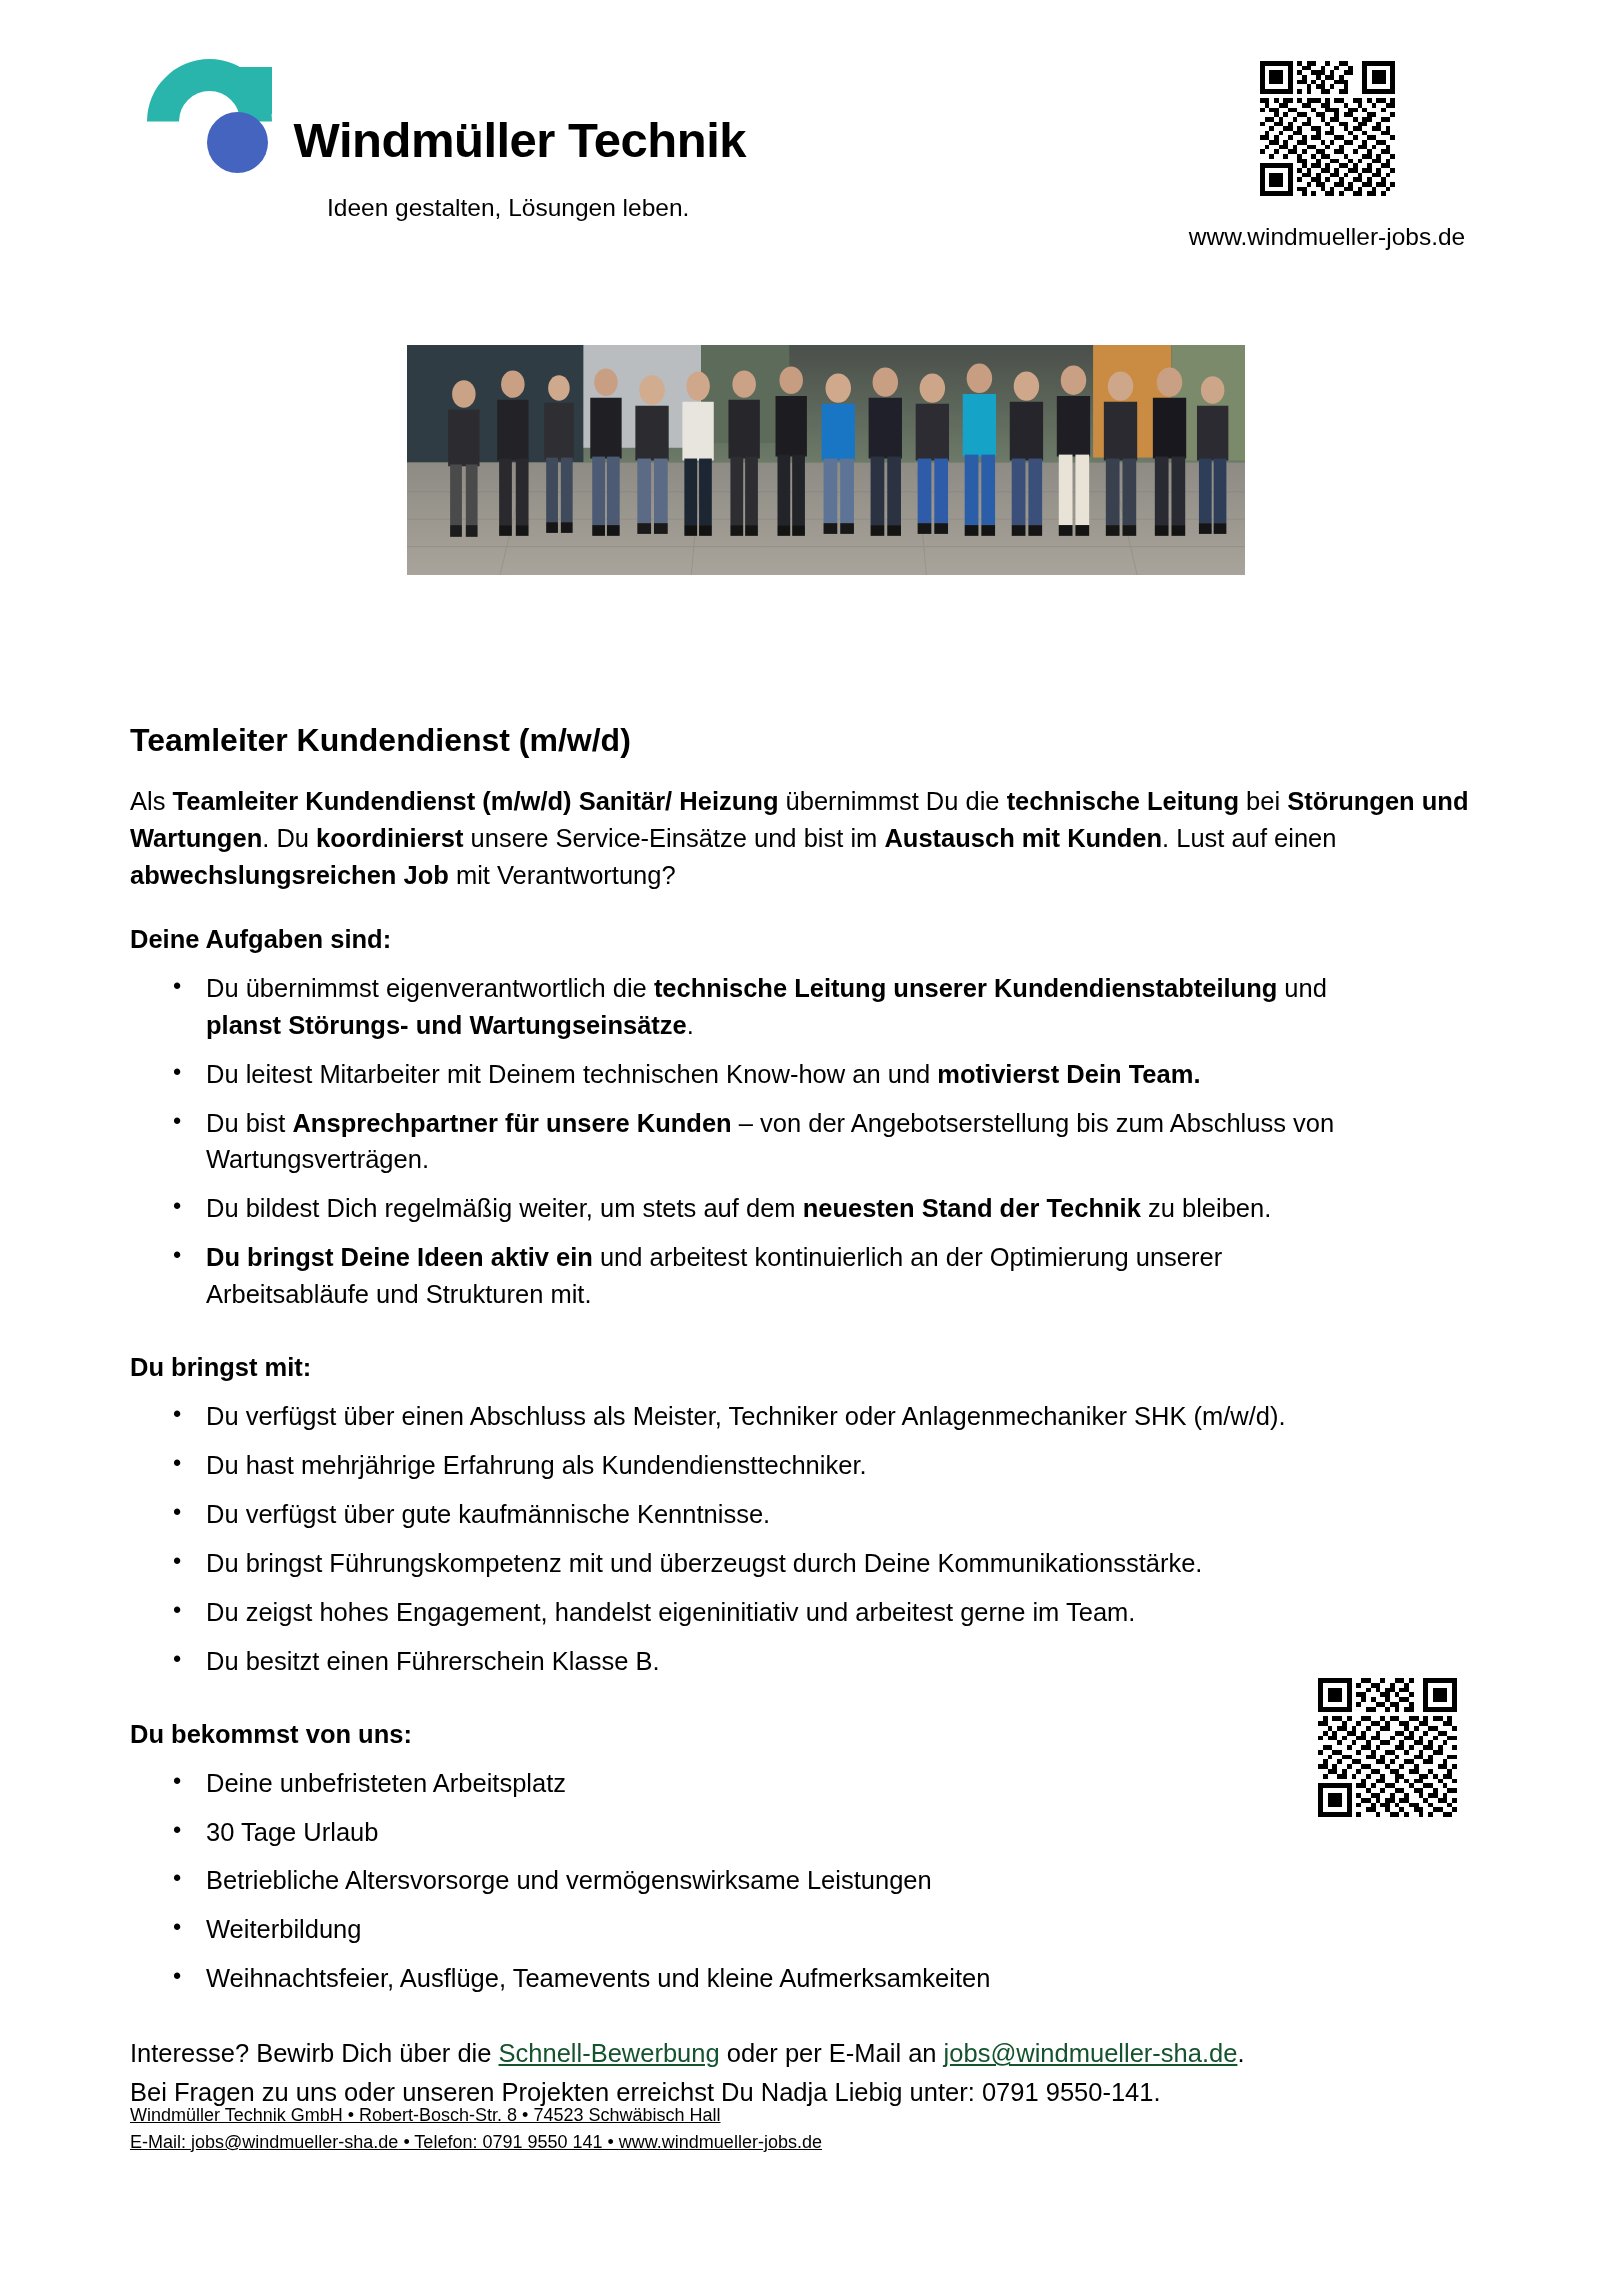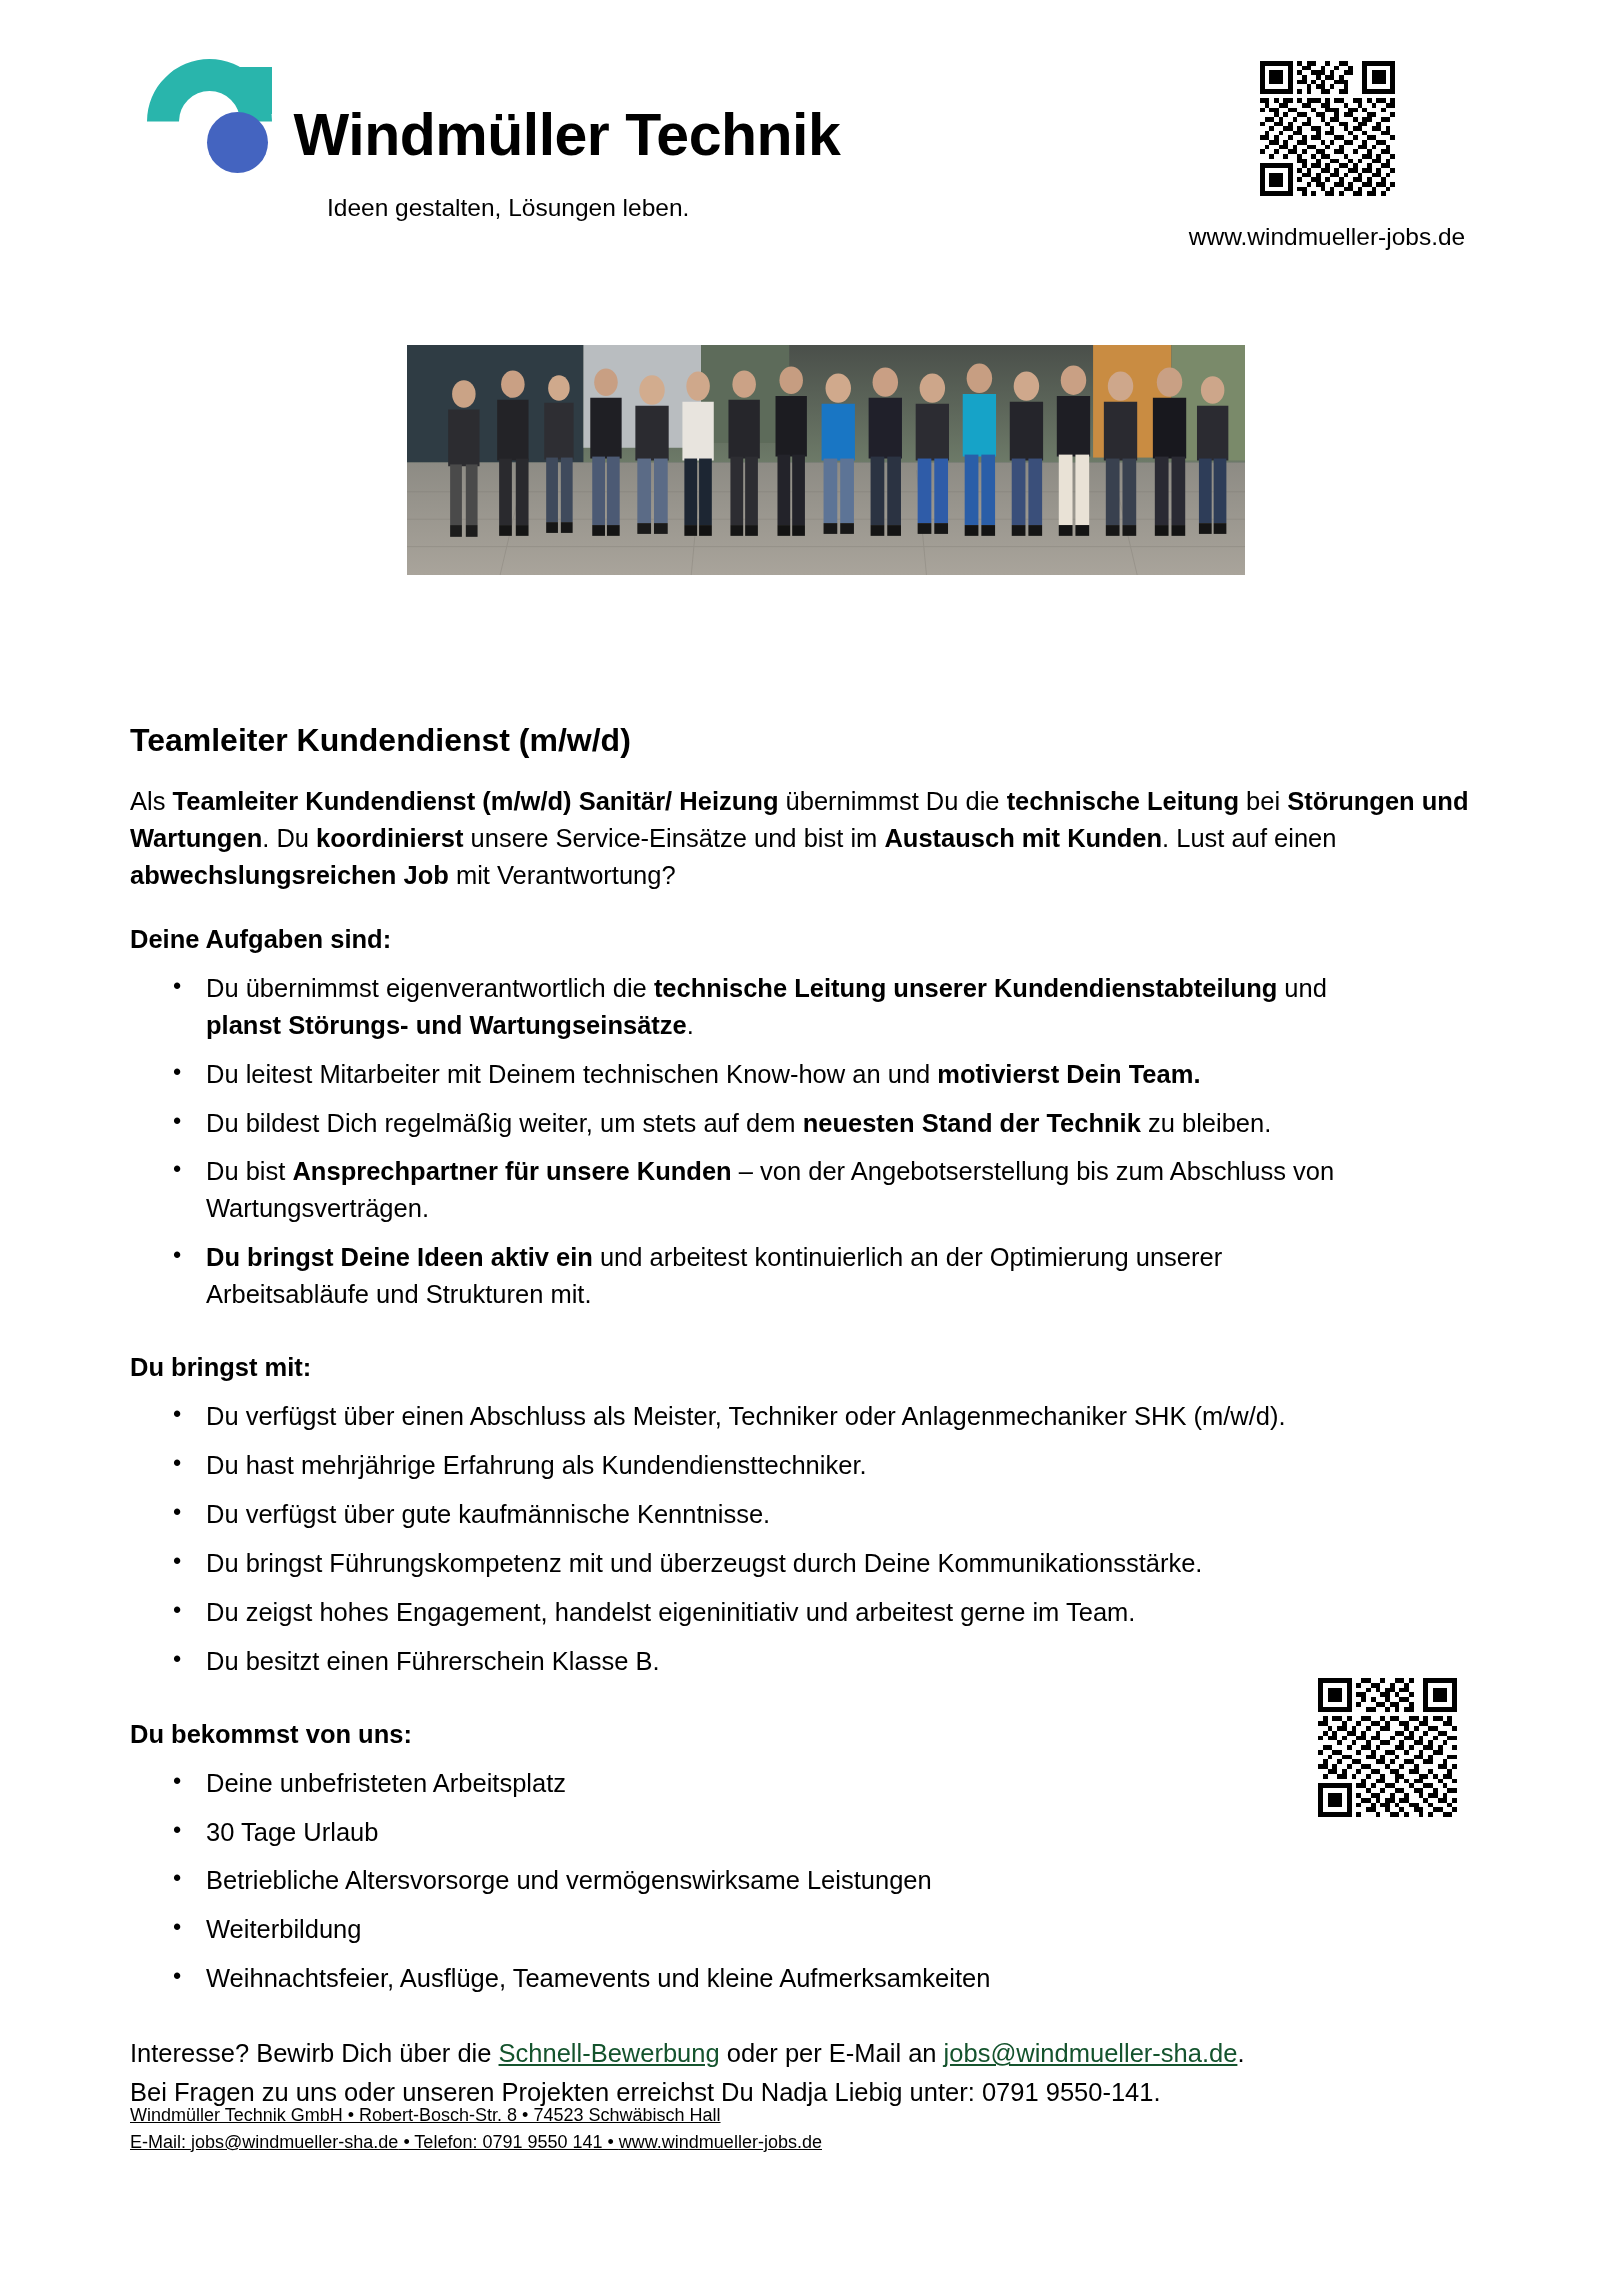--- a/index.html
+++ b/index.html
@@ -75,21 +75,21 @@
     position: absolute;
     right: 3.9px;
     bottom: -5.9px;
     width: 61px;
     height: 61px;
     border-radius: 50%;
     background: #4464c0;
   }
 
   .brand-name {
-    font-size: 59px;
+    font-size: 49px;
     font-weight: bold;
     letter-spacing: -0.5px;
     line-height: 1;
     padding-bottom: 2px;
     white-space: nowrap;
   }
 
   .brand-tagline {
     margin-top: 25.5px;
     margin-left: 180px;
@@ -636,22 +636,22 @@
     <h1 class="job-title">Teamleiter Kundendienst (m/w/d)</h1>
 
     <p class="intro"><span>Als </span><b>Teamleiter Kundendienst (m/w/d) Sanitär/ Heizung</b><span> übernimmst Du die </span><b>technische Leitung</b><span> bei </span><b>Störungen und Wartungen</b><span>. Du </span><b>koordinierst</b><span> unsere Service-Einsätze und bist im </span><b>Austausch mit Kunden</b><span>. Lust auf einen </span><b>abwechslungsreichen Job</b><span> mit Verantwortung?</span></p>
 
     <div>
         <div class="section">
           <div class="section-head">Deine Aufgaben sind:</div>
           <ul class="bullets narrow">
             <li><span>Du übernimmst eigenverantwortlich die </span><b>technische Leitung unserer Kundendienstabteilung</b><span> und </span><b>planst Störungs- und Wartungseinsätze</b><span>.</span></li>
             <li><span>Du leitest Mitarbeiter mit Deinem technischen Know-how an und </span><b>motivierst Dein Team.</b></li>
+            <li><span>Du bist </span><b>Ansprechpartner für unsere Kunden</b><span> – von der Angebotserstellung bis zum Abschluss von Wartungsverträgen.</span></li>
             <li><span>Du bildest Dich regelmäßig weiter, um stets auf dem </span><b>neuesten Stand der Technik</b><span> zu bleiben.</span></li>
-            <li><span>Du bist </span><b>Ansprechpartner für unsere Kunden</b><span> – von der Angebotserstellung bis zum Abschluss von Wartungsverträgen.</span></li>
             <li><b>Du bringst Deine Ideen aktiv ein</b><span> und arbeitest kontinuierlich an der Optimierung unserer Arbeitsabläufe und Strukturen mit.</span></li>
           </ul>
         </div>
         <div class="section">
           <div class="section-head">Du bringst mit:</div>
           <ul class="bullets narrow">
             <li><span>Du verfügst über einen Abschluss als Meister, Techniker oder Anlagenmechaniker SHK (m/w/d).</span></li>
             <li><span>Du hast mehrjährige Erfahrung als Kundendiensttechniker.</span></li>
             <li><span>Du verfügst über gute kaufmännische Kenntnisse.</span></li>
             <li><span>Du bringst Führungskompetenz mit und überzeugst durch Deine Kommunikationsstärke.</span></li>

